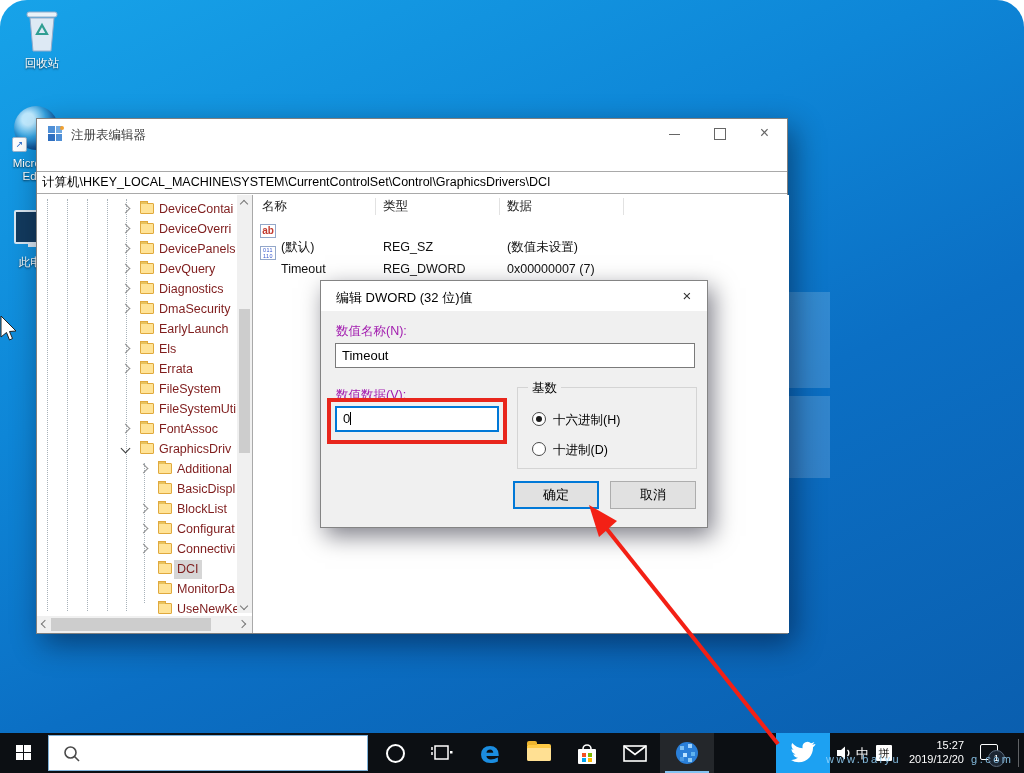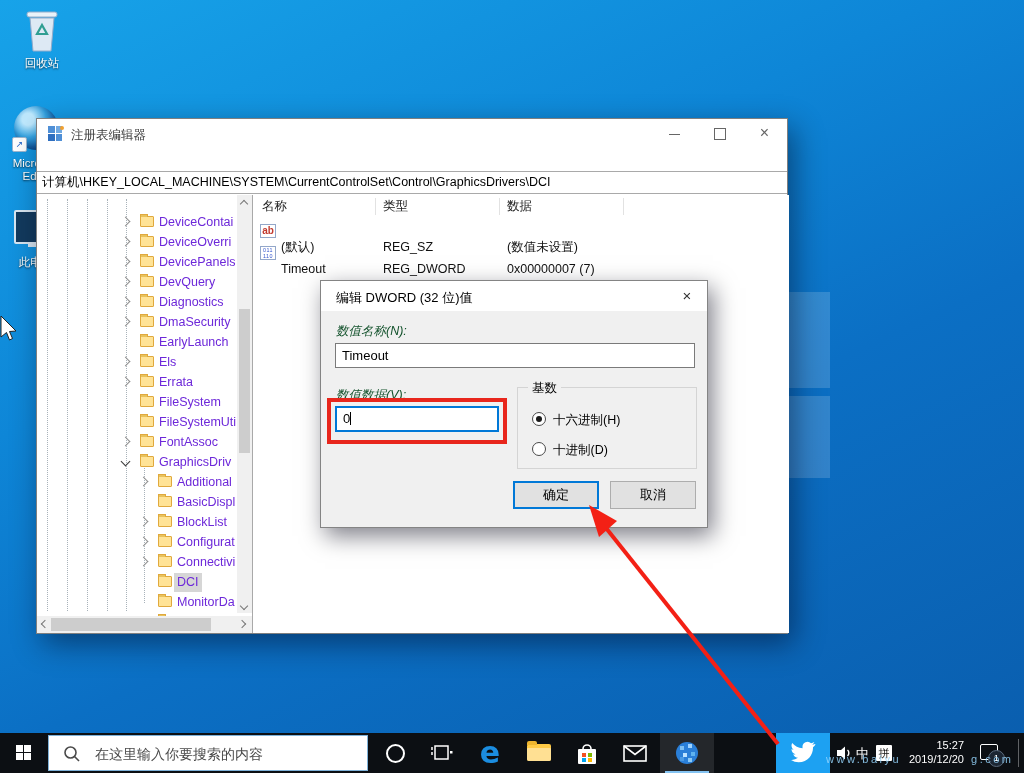--- a/index.html
+++ b/index.html
@@ -1,19 +1,19 @@
 <!DOCTYPE html>
 <html><head>
 <meta charset="utf-8">
 <style>
   html,body{margin:0;padding:0;}
   body{width:1024px;height:773px;overflow:hidden;position:relative;
        font-family:"Liberation Sans","DejaVu Sans",sans-serif;-webkit-font-smoothing:antialiased;}
   #screen{position:absolute;inset:0;width:1024px;height:773px;
-          background:linear-gradient(155deg,#17a3e9 0%,#0e86d7 35%,#0b6fc4 60%,#0a5dad 100%);}
+          background:linear-gradient(155deg,#17a3e9 0%,#0e86d7 35%,#0b6fc4 60%,#0a5dad 100%);border-radius:27px;}
   .abs{position:absolute;}
 
   
   .wp-rect{position:absolute;background:rgba(255,255,255,0.16);}
 
   
   .dicon-label{position:absolute;color:#fff;font-size:11.5px;text-align:center;
                text-shadow:0 1px 2px rgba(0,0,0,.75);line-height:13px;}
   .shortcut-badge{position:absolute;left:-2px;bottom:-2px;width:13px;height:13px;background:#fff;
                   border:1px solid #9db6cf;border-radius:2px;font-size:9px;line-height:12px;
@@ -36,21 +36,21 @@
   .rw-menubar{position:absolute;left:0;top:30px;width:100%;height:22px;background:#fff;font-size:12.5px;color:#111;}
   .menu-item{display:inline-block;padding:3px 9px;}
   .rw-address{position:absolute;left:0;top:52px;width:750px;height:23px;background:#fff;
               border-top:1px solid #a9a9a9;border-bottom:1px solid #a9a9a9;box-sizing:border-box;
               font-size:12.5px;color:#000;line-height:21px;padding-left:5px;white-space:nowrap;overflow:hidden;}
 
   
   #treepanel{position:absolute;left:0;top:76px;width:216px;height:438px;background:#fff;
              border-right:1px solid #a9a9a9;box-sizing:border-box;overflow:hidden;}
   .guide{position:absolute;top:4px;height:412px;border-left:1px dotted #a8b2ba;}
-  .tree-row{position:absolute;left:0;height:20px;width:240px;font-size:12.5px;color:#6d28d9;line-height:19px;margin-top:13px;}
+  .tree-row{position:absolute;left:0;height:20px;width:240px;font-size:12.5px;color:#7f1d1d;line-height:19px;}
   .chev{position:absolute;top:6px;width:6px;height:6px;border-right:1.4px solid #8f8f8f;border-bottom:1.4px solid #8f8f8f;}
   .chev.right{transform:rotate(-45deg);}
   .chev.down{transform:rotate(45deg);border-color:#3a3a3a;}
   .tfolder{position:absolute;top:4px;width:14px;height:11px;background:#ffe396;border:1px solid #e0a93d;
            border-radius:1px;box-sizing:border-box;}
   .tfolder::before{content:"";position:absolute;left:-1px;top:-3px;width:6px;height:2px;background:#e8c25c;
                    border:1px solid #e0a93d;border-bottom:none;}
   .tlabel{position:absolute;top:1px;white-space:nowrap;}
   .tree-row.sel .tlabel{background:#d6d6d6;padding:0 3px;margin-left:-3px;}
   .vsb{position:absolute;right:0;top:0;width:15px;height:418px;background:#f0f0f0;}
@@ -71,21 +71,21 @@
   .vicon.dw{line-height:6px;}
   .vicon.dw i{display:block;font-style:normal;color:#3355cc;font-size:6px;letter-spacing:.5px;transform:scale(.9);}
 
   
   #dlg{position:absolute;left:320px;top:280px;width:388px;height:248px;background:#f0f0f0;
        border:1px solid #848484;box-shadow:5px 8px 22px rgba(0,0,20,.5);box-sizing:border-box;z-index:30;}
   .dlg-title{position:absolute;left:0;top:0;width:100%;height:30px;background:#fff;}
   .dlg-title .txt{position:absolute;left:15px;top:8px;font-size:13px;color:#000;}
   .dlg-close{position:absolute;right:0;top:0;width:40px;height:30px;text-align:center;
              font-size:15px;line-height:29px;color:#333;}
-  .dlg-label{position:absolute;font-size:12.5px;color:#14532d;font-style:italic;}
+  .dlg-label{position:absolute;font-size:12.5px;color:#a21caf;}
   .dlg-input{position:absolute;background:#fff;border:1px solid #7a7a7a;box-sizing:border-box;
              font-size:13px;line-height:23px;padding-left:6px;color:#000;}
   .focus-blue{border:2px solid #0078d7 !important;line-height:21px;}
   .caret{display:inline-block;width:1px;height:13px;background:#000;vertical-align:-2px;}
   .redbox{position:absolute;left:6px;top:117px;width:180px;height:46px;border:4px solid #e8261c;
           box-sizing:border-box;z-index:5;}
   .groupbox{position:absolute;left:196px;top:106px;width:178px;height:80px;border:1px solid #d4d4d4;}
   .groupbox .gb-label{position:absolute;left:10px;top:-8px;background:#f0f0f0;padding:0 4px;font-size:12.5px;}
   .radio-row{position:absolute;left:14px;font-size:12.5px;color:#000;}
   .rdot{display:inline-block;width:12px;height:12px;border:1px solid #4a4a4a;border-radius:50%;
@@ -367,21 +367,20 @@
           <span style="left:8px;top:0;"></span>
         <span style="left:0;top:8px;"></span>
           <span style="left:8px;top:8px;"></span>
       </div>
     </div>
     <div class="tb-cell" id="searchbox">
       <svg class="abs" style="left:14px;top:9px;" width="18" height="18">
         <circle cx="7.5" cy="7.5" r="5.5" fill="none" stroke="#4a4a4a" stroke-width="1.6"></circle>
         <line x1="11.5" y1="11.5" x2="16" y2="16" stroke="#4a4a4a" stroke-width="1.6"></line>
       </svg>
-      <input placeholder="在这里输入你要搜索的内容" style="">
     </div>
     <div class="tb-cell" style="left:373px;width:44px;">
       <div class="cortana-ring"></div>
     </div>
     <div class="tb-cell" style="left:420px;width:44px;">
       <svg class="abs" style="left:11px;top:11px;" width="22" height="18">
         <rect x="4" y="2" width="13" height="13" fill="none" stroke="#fff" stroke-width="1.5"></rect>
         <line x1="1" y1="3" x2="1" y2="6" stroke="#fff" stroke-width="1.5"></line>
         <line x1="1" y1="8" x2="1" y2="11" stroke="#fff" stroke-width="1.5"></line>
         <rect x="19" y="7" width="2.5" height="2.5" fill="#fff"></rect>

